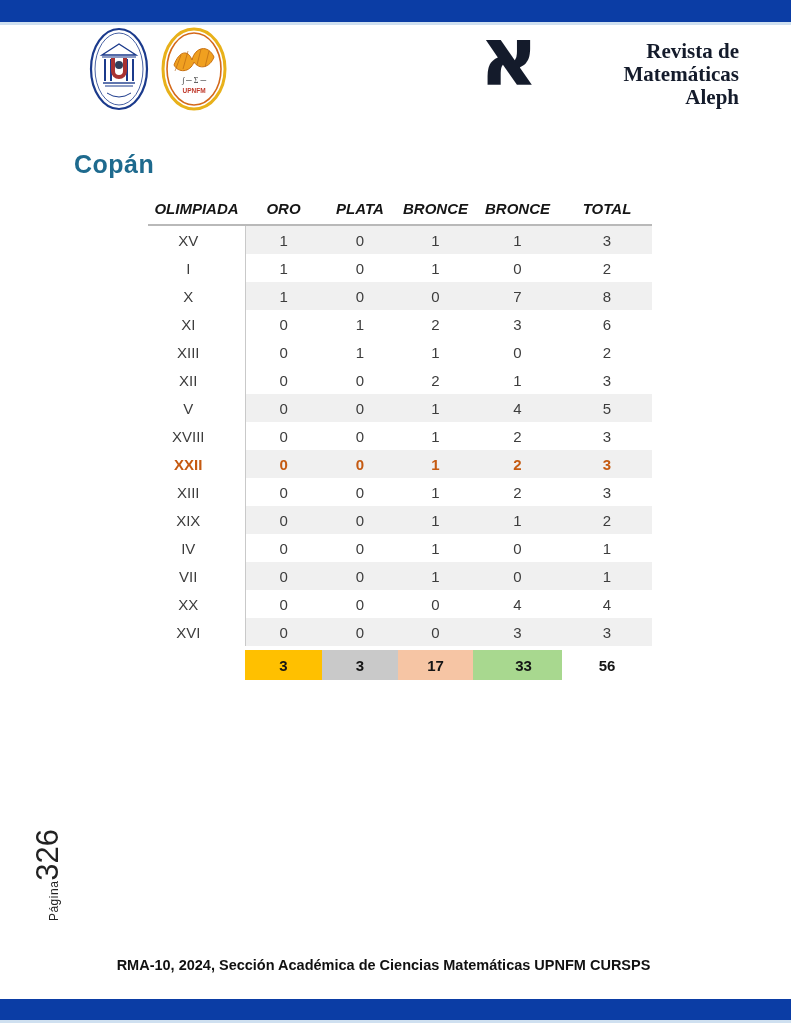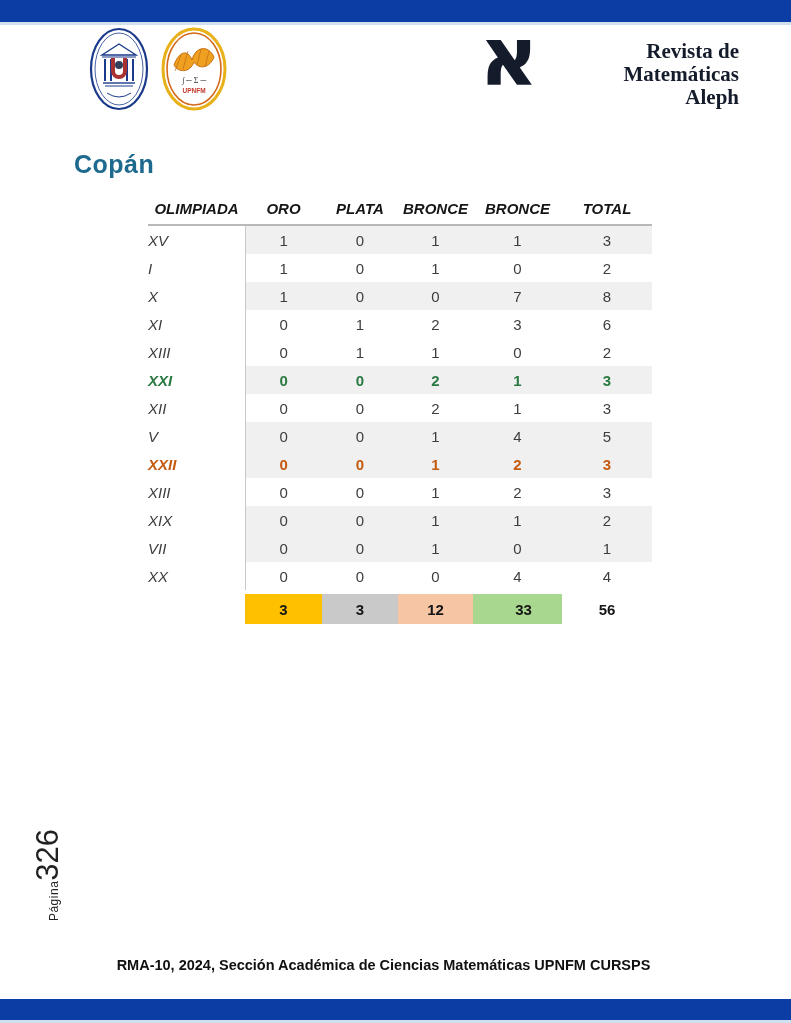--- a/index.html
+++ b/index.html
@@ -30,21 +30,21 @@
          color:var(--title-teal,#1e6a8e);letter-spacing:.5px;text-align:center;}
 
   
   .medals-table{position:absolute;left:148px;top:192px;border-collapse:collapse;
                 table-layout:fixed;}
   .medals-table th{font-style:italic;font-weight:bold;font-size:15px;color:#151515;
                    height:32px;padding:0;text-align:center;vertical-align:middle;
                    border-bottom:2px solid #b9b9b9;margin-top:12px;}
   .medals-table td{height:28px;padding:0;text-align:center;vertical-align:middle;
                    font-size:15px;color:#3d3d3d;}
-  td.olimpiada-cell{text-align:left;padding-right:16px;font-style:italic;
+  td.olimpiada-cell{text-align:center;padding-right:16px;
                     background:#fff;border-right:1.5px solid #c9c9c9;}
   tr.shaded td:not(.olimpiada-cell){background:var(--row-shade,#f0f0f0);}
   tr.hl-green td{color:var(--row-green,#2a7a42);font-weight:bold;}
   tr.hl-orange td{color:var(--row-orange,#c55a11);font-weight:bold;}
   tr.spacer td{height:4px;background:#fff;border:none;}
   tr.totals td{font-weight:bold;color:#151515;height:30px;}
   tr.totals td.olimpiada-cell{border-right:none;background:#fff;}
   td.total-oro{background:var(--total-gold,#ffc000);}
   td.total-plata{background:var(--total-silver,#c9c9c9);}
   td.total-bronce{background:var(--total-bronze,#f6c5a4);}
@@ -159,44 +159,44 @@
           <td>6</td>
         </tr>
         <tr>
           <td class="olimpiada-cell">XIII</td>
           <td>0</td>
           <td>1</td>
           <td>1</td>
           <td>0</td>
           <td>2</td>
         </tr>
-        <tr class="shaded hl-green">
-          <td class="olimpiada-cell">XXI</td>
-          <td>0</td>
-          <td>0</td>
-          <td>2</td>
-          <td>1</td>
-          <td>3</td>
-        </tr>
         <tr>
           <td class="olimpiada-cell">XII</td>
           <td>0</td>
           <td>0</td>
           <td>2</td>
           <td>1</td>
           <td>3</td>
         </tr>
         <tr class="shaded">
           <td class="olimpiada-cell">V</td>
           <td>0</td>
           <td>0</td>
           <td>1</td>
           <td>4</td>
           <td>5</td>
         </tr>
+        <tr>
+          <td class="olimpiada-cell">XVIII</td>
+          <td>0</td>
+          <td>0</td>
+          <td>1</td>
+          <td>2</td>
+          <td>3</td>
+        </tr>
         <tr class="shaded hl-orange">
           <td class="olimpiada-cell">XXII</td>
           <td>0</td>
           <td>0</td>
           <td>1</td>
           <td>2</td>
           <td>3</td>
         </tr>
         <tr>
           <td class="olimpiada-cell">XIII</td>
@@ -207,49 +207,65 @@
           <td>3</td>
         </tr>
         <tr class="shaded">
           <td class="olimpiada-cell">XIX</td>
           <td>0</td>
           <td>0</td>
           <td>1</td>
           <td>1</td>
           <td>2</td>
         </tr>
+        <tr>
+          <td class="olimpiada-cell">IV</td>
+          <td>0</td>
+          <td>0</td>
+          <td>1</td>
+          <td>0</td>
+          <td>1</td>
+        </tr>
         <tr class="shaded">
           <td class="olimpiada-cell">VII</td>
           <td>0</td>
           <td>0</td>
           <td>1</td>
           <td>0</td>
           <td>1</td>
         </tr>
         <tr>
           <td class="olimpiada-cell">XX</td>
           <td>0</td>
           <td>0</td>
           <td>0</td>
           <td>4</td>
           <td>4</td>
+        </tr>
+        <tr class="shaded">
+          <td class="olimpiada-cell">XVI</td>
+          <td>0</td>
+          <td>0</td>
+          <td>0</td>
+          <td>3</td>
+          <td>3</td>
         </tr>
         <tr class="spacer">
           <td class="olimpiada-cell"></td>
           <td></td>
           <td></td>
           <td></td>
           <td></td>
           <td></td>
         </tr>
         <tr class="totals">
           <td class="olimpiada-cell"></td>
           <td class="total-oro">3</td>
           <td class="total-plata">3</td>
-          <td class="total-bronce">12</td>
+          <td class="total-bronce">17</td>
           <td class="total-mencion">33</td>
           <td class="total-grand">56</td>
         </tr>
       </tbody>
   </table>
 
   <div class="page-num">
     <span class="lbl">Página</span>
       <span class="num">326</span>
   </div>

